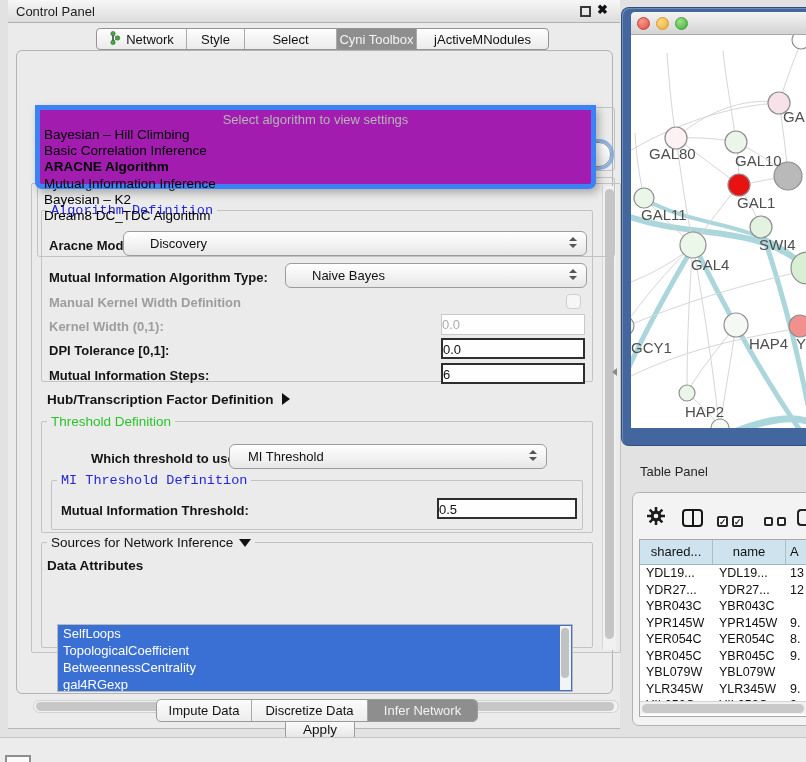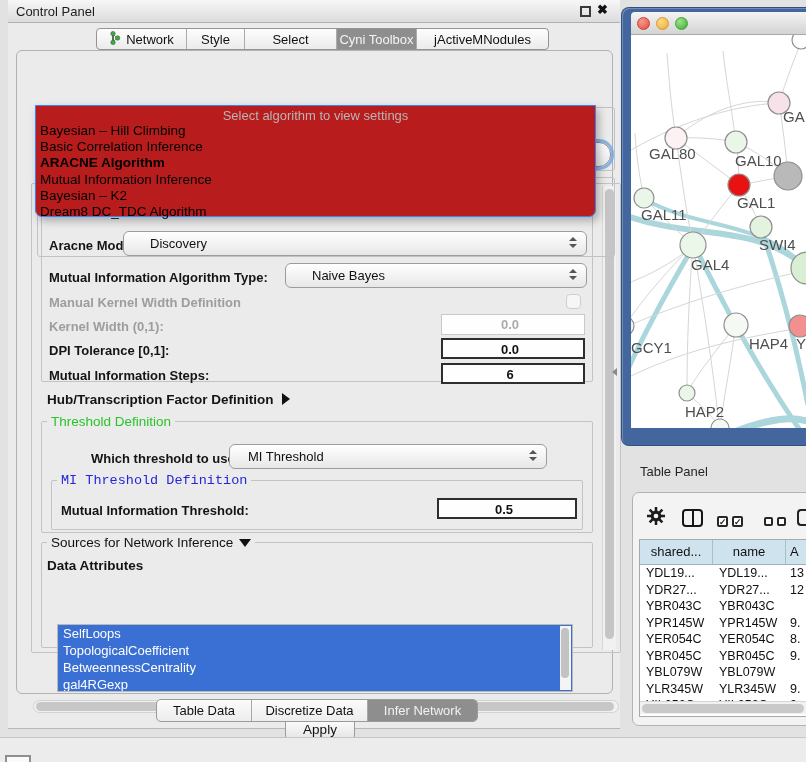--- a/index.html
+++ b/index.html
@@ -28,22 +28,22 @@
   #content { position:absolute; left:8px; top:50px; width:597px; height:644px;
     border:1px solid #b2b2b2; border-radius:6px; background:#ebebeb; }
 
   
   .gbox-sliver { position:absolute; border:1px solid #c2c2c2; border-radius:3px; z-index:1; }
   #combo-focus-sliver { position:absolute; left:28px; top:91px; width:566px; height:25px; border-radius:12px;
     border:1px solid #8f8f8f; background:linear-gradient(#fff,#e8e8e8);
     box-shadow:0 0 0 3px rgba(110,165,228,.8); z-index:1; }
 
   
-  #algo-overlay { position:absolute; left:18px; top:54px; width:561px; height:112px; background:#b91c1c;
-    border:1px solid #3b82f6; border-radius:0 0 7px 7px; box-shadow:3px 4px 9px rgba(0,0,0,.28); z-index:6; }
+  #algo-overlay { position:absolute; left:18px; top:54px; width:561px; height:84px; background:#a21caf;
+    border:5px solid #3b82f6; border-radius:0 0 7px 7px; box-shadow:3px 4px 9px rgba(0,0,0,.28); z-index:6; }
   #algo-placeholder { text-align:center; padding-top:2px; font-size:13px; color:#b6b6b6; }
   .algo-item { font-size:13.5px; color:#000; line-height:16.2px; padding-left:4px; white-space:nowrap; }
   .algo-item.sel { font-weight:bold; }
 
   
   .fset { position:absolute; border:1px solid #c3c3c3; border-radius:2px; background:transparent; }
   .legend { position:absolute; background:#ebebeb; padding:0 4px; font-size:13.5px; color:#111; z-index:2; white-space:nowrap; }
   .legend.blue { color:#2424dd;font-family:Liberation Mono, monospace; }
   .legend.green { color:#28c428; }
 
@@ -51,21 +51,21 @@
   .lbl.dis { color:#9d9d9d; }
 
   .combo { position:absolute; height:25px; border:1px solid #9c9c9c; border-radius:6px;
     background:linear-gradient(#ffffff,#e7e7e7); display:flex; align-items:center; font-size:13px; color:#111; }
   .combo .ctext { padding-left:26px; white-space:nowrap; }
   .combo .arrows { position:absolute; right:9px; top:5px; display:flex; flex-direction:column; align-items:center; }
   .combo .arrows i { display:block; width:0; height:0; border-left:4px solid transparent; border-right:4px solid transparent; }
   .combo .arrows .up { border-bottom:4px solid #555; margin-bottom:3px; }
   .combo .arrows .dn { border-top:4px solid #555; }
 
-  .field { position:absolute; height:21px; background:#fefefe; font-size:13px; text-align:center; padding-right:6px; line-height:19px;font-weight:bold; }
+  .field { position:absolute; height:21px; background:#fefefe; font-size:13px; text-align:left; padding-right:6px; line-height:19px; }
   .field.dark { border:2px solid #2e2e2e; color:#111; }
   .field.dis { border:1px solid #c9c9c9; color:#ababab; }
 
   .chk { position:absolute; width:15px; height:15px; border:1px solid #cecece; border-radius:4px; background:#f6f6f6; }
 
   .tri-right { display:inline-block; width:0; height:0; border-top:6px solid transparent; border-bottom:6px solid transparent;
     border-left:8px solid #111; margin-left:8px; vertical-align:-1px; }
   .tri-down { display:inline-block; width:0; height:0; border-left:6px solid transparent; border-right:6px solid transparent;
     border-top:8px solid #111; margin-left:6px; vertical-align:0; }
 
@@ -271,21 +271,21 @@
         </div>
 
       <div id="hscroll">
           <div id="hthumb"></div>
         </div>
 
       <div id="apply-btn">Apply</div>
     </div>
 
     <div id="bottom-tabs">
-      <div class="btab" style="width:94px">Table Data</div>
+      <div class="btab" style="width:94px">Impute Data</div>
       <div class="btab" style="width:116px">Discretize Data</div>
       <div class="btab sel" style="width:110px">Infer Network</div>
     </div>
   </div>
 
   <div id="split-arrow"></div>
 
   <div id="netwin">
     <div id="net-titlebar">
       <span class="tl" style="left:6px;background:radial-gradient(circle at 35% 30%,#f49a8d,#ed6a5e 60%,#d0483c);border:1px solid #c44338"></span>

